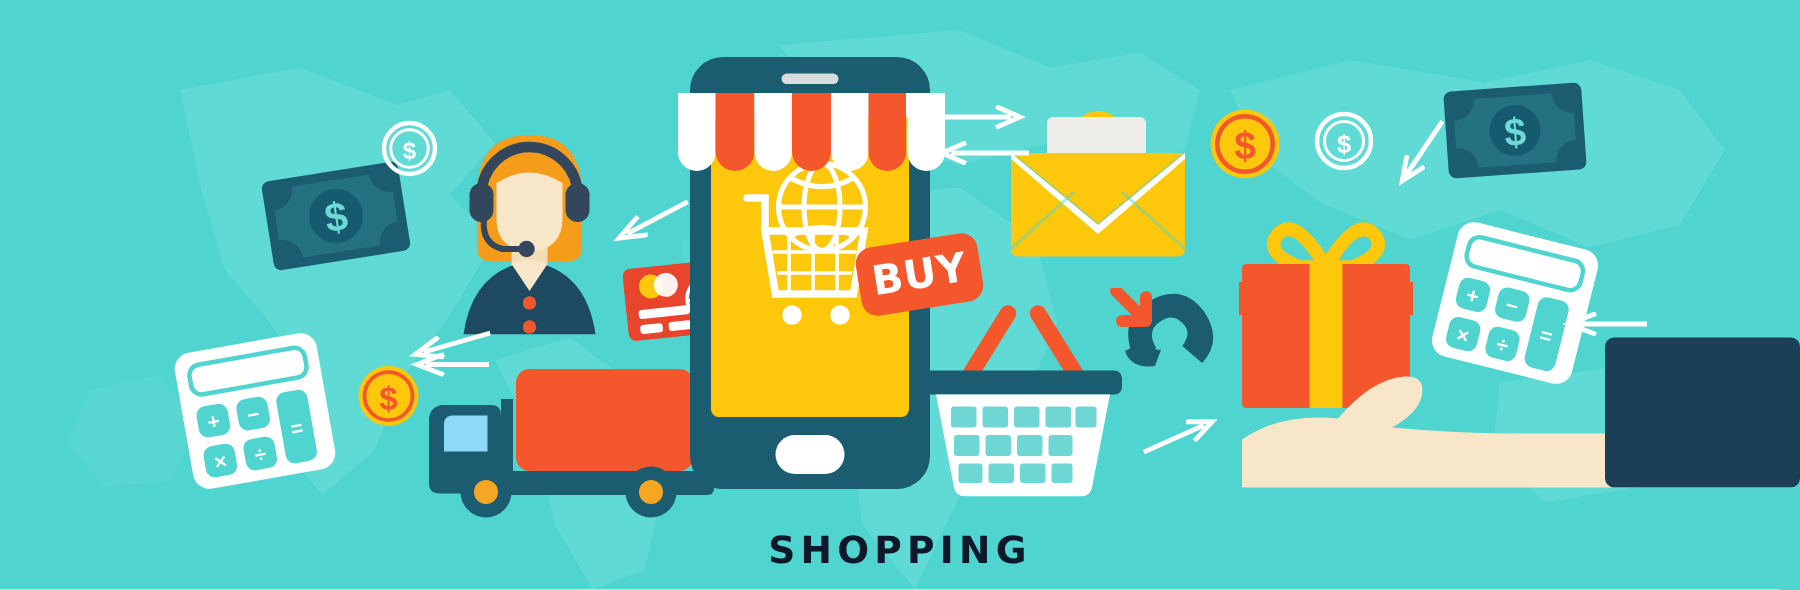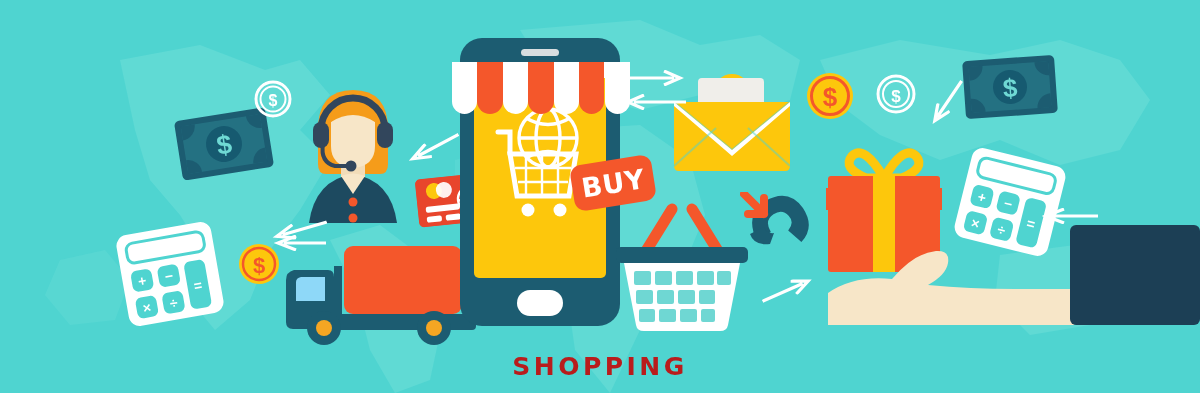--- a/index.html
+++ b/index.html
@@ -49,21 +49,21 @@
   #bill-right{left:962px;top:56px;width:96px;height:62px;transform:rotate(-4deg);}
   
   .coin{border-radius:50%;}
   #coin-w1{left:254px;top:80px;width:38px;height:38px;}
   #coin-y1{left:238px;top:243px;width:42px;height:42px;}
   #coin-y2{left:806px;top:72px;width:48px;height:48px;}
   #coin-w2{left:876px;top:74px;width:40px;height:40px;}
   
   .arrow{position:absolute;}
   
-  #caption{left:0;top:352px;width:1200px;text-align:center;color:#b91c1c;
+  #caption{left:0;top:352px;width:1200px;text-align:center;color:#0f172a;
            font-size:25px;font-weight:bold;letter-spacing:3.5px;
            font-family:"DejaVu Sans","Liberation Sans",sans-serif;}
 </style>
 </head>
 <body>
 
 <div id="stage">
 
   <svg id="worldmap" viewBox="0 0 1200 393" preserveAspectRatio="none">
     <g fill="#6edfd9">

